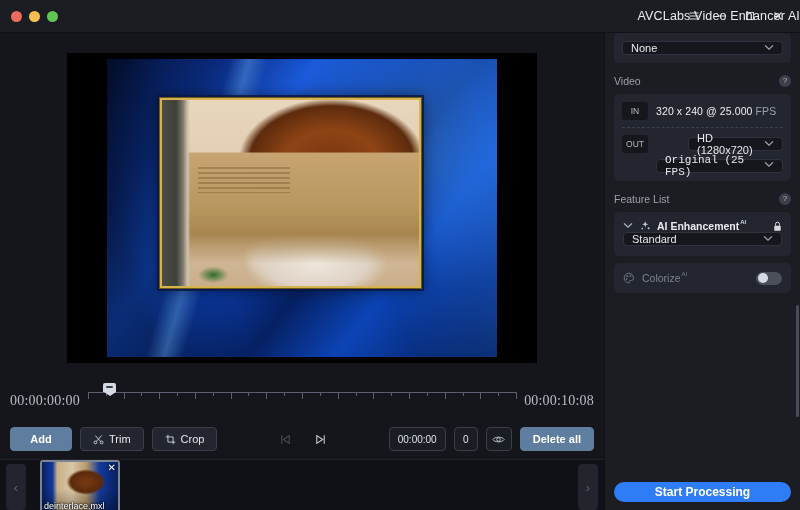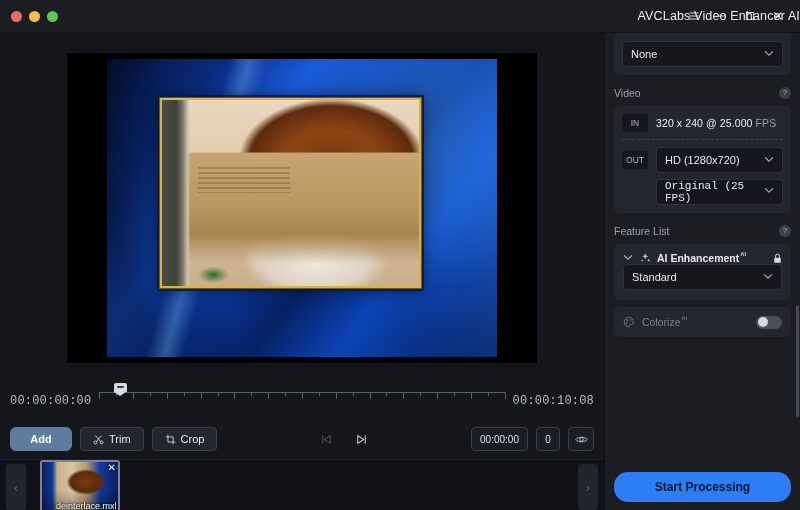--- a/index.html
+++ b/index.html
@@ -145,25 +145,25 @@
   
   .timeline {
     flex: 0 0 36px;
     display: flex;
     align-items: center;
     padding: 0 10px;
     position: relative;
     background: #14161b;
   }
   .tl-time {
-    font-size: 12px;
+    font-size: 14px;
     color: #b9bdc7;
     letter-spacing: .2px;
     white-space: nowrap;
-    font-family: Liberation Mono, monospace;
+    font-family: Liberation Serif, serif;
   }
   .ruler {
     flex: 1 1 auto;
     height: 20px;
     position: relative;
     margin: 0 8px;
     align-self: flex-start;
     margin-top: 9px;
   }
   .ruler .base {
@@ -209,21 +209,21 @@
     border-radius: 4px;
     display: flex; align-items: center; justify-content: center;
     gap: 5px;
     font-size: 11px;
     color: #e6e8ee;
     padding: 0 12px;
     border: 1px solid #3a3f4b;
     background: #23262e;
     white-space: nowrap;
   }
-  .btn.primary { background: #5f7d9e; border-color: #5f7d9e; color: #ffffff; font-weight: bold; min-width: 62px; border-radius: 6px; }
+  .btn.primary { background: #5f7d9e; border-color: #5f7d9e; color: #ffffff; font-weight: bold; min-width: 62px; }
   .btn.delete { background: #5f7d9e; border-color: #5f7d9e; color: #ffffff; font-weight: bold; }
   .btn .glyph { font-size: 11px; line-height: 1; color: #cfd3db; display:flex; }
   .spacer { flex: 1 1 auto; }
   .nav-btns { display: flex; align-items: center; gap: 22px; }
   .nav-ico { color: #d3d7df; display:flex; }
   .nav-ico.dim { color: #4a4e58; }
   .field {
     height: 24px;
     min-width: 56px;
     border-radius: 4px;
@@ -285,21 +285,21 @@
     color: #ffffff;
     font-size: 10px;
     line-height: 1;
     text-shadow: 0 0 3px #000;
   }
   .thumb-name {
     position: absolute; left: 0; right: 0; bottom: 1px;
     font-size: 9px;
     color: #ffffff;
     text-align: left;
-    padding-left: 14px;
+    padding-left: 2px;
     text-shadow: 0 0 3px #000, 0 0 2px #000;
     white-space: nowrap;
     overflow: hidden;
   }
 
   
   .sidebar {
     width: 196px;
     flex: 0 0 196px;
     background: #1b1d23;
@@ -335,21 +335,21 @@
     font-size: 8px;
     display: flex; align-items: center; justify-content: center;
     line-height: 1;
   }
   .card {
     background: #23262e;
     border-radius: 5px;
     padding: 8px;
   }
   .select {
-    height: 26px;
+    height: 14px;
     background: #15171d;
     border: 1px solid #2e323c;
     border-radius: 4px;
     display: flex; align-items: center;
     padding: 0 8px;
     font-size: 11px;
     color: #e8eaef;
   }
   .select .chev { margin-left: auto; color: #a7abb5; font-size: 9px; }
 
@@ -403,24 +403,24 @@
     background: #4a4f5a;
     position: relative;
     flex: 0 0 26px;
   }
   .switch .knob {
     position: absolute; left: 1.5px; top: 1.5px;
     width: 10px; height: 10px; border-radius: 50%;
     background: #d7dae1;
   }
   .start-btn {
-    height: 30px;
+    height: 20px;
     background: #2f7df6;
     border-radius: 14px;
-    color: #0f172a;
+    color: #ffffff;
     font-size: 12px;
     font-weight: bold;
     display: flex; align-items: center; justify-content: center;
     margin-top: auto;
     margin-bottom: 8px;
   }
   .sb-scroll {
     position: absolute;
     right: 1px; top: 272px;
     width: 3px; height: 112px;
@@ -580,20 +580,21 @@
         <div class="field">00:00:00</div>
         <div class="field num">0</div>
         <div class="eye-btn">
           <svg width="13" height="11" viewBox="0 0 16 12">
               <g fill="none" stroke="currentColor" stroke-width="1">
                 <path d="M1 6 C3.4 2.2 12.6 2.2 15 6 C12.6 9.8 3.4 9.8 1 6 Z"></path>
                 <circle cx="8" cy="6" r="2.2"></circle>
               </g>
             </svg>
         </div>
+        <div class="btn delete">Delete all</div>
       </div>
 
       <div class="filmstrip">
         <div class="arrow">‹</div>
         <div class="thumbs">
           <div class="thumb">
             <div class="thumb-img"></div>
             <span class="thumb-x">✕</span>
             <span class="thumb-name">deinterlace.mxl</span>
           </div>
@@ -623,21 +624,21 @@
         <div class="io-row">
           <span class="io-tag">IN</span>
           <span class="io-val">
             <span>320 x 240 @ 25.000</span>
             <span class="fps">FPS</span>
           </span>
         </div>
         <div class="dashed"></div>
         <div class="io-row">
           <span class="io-tag">OUT</span>
-          <div class="select" style="flex:1 1 auto;">
+          <div class="select" style="flex:1 1 auto;margin-left:32px;">
             <span>HD (1280x720)</span>
             <span class="chev">
               <svg width="10" height="7" viewBox="0 0 10 7">
                   <path d="M1 1.4 L5 5.2 L9 1.4" fill="none" stroke="currentColor" stroke-width="1.2"></path>
                 </svg>
             </span>
           </div>
         </div>
         <div class="io-row" style="margin-top:6px;font-family:Liberation Mono, monospace;">
           <span style="flex:0 0 26px;"></span>

